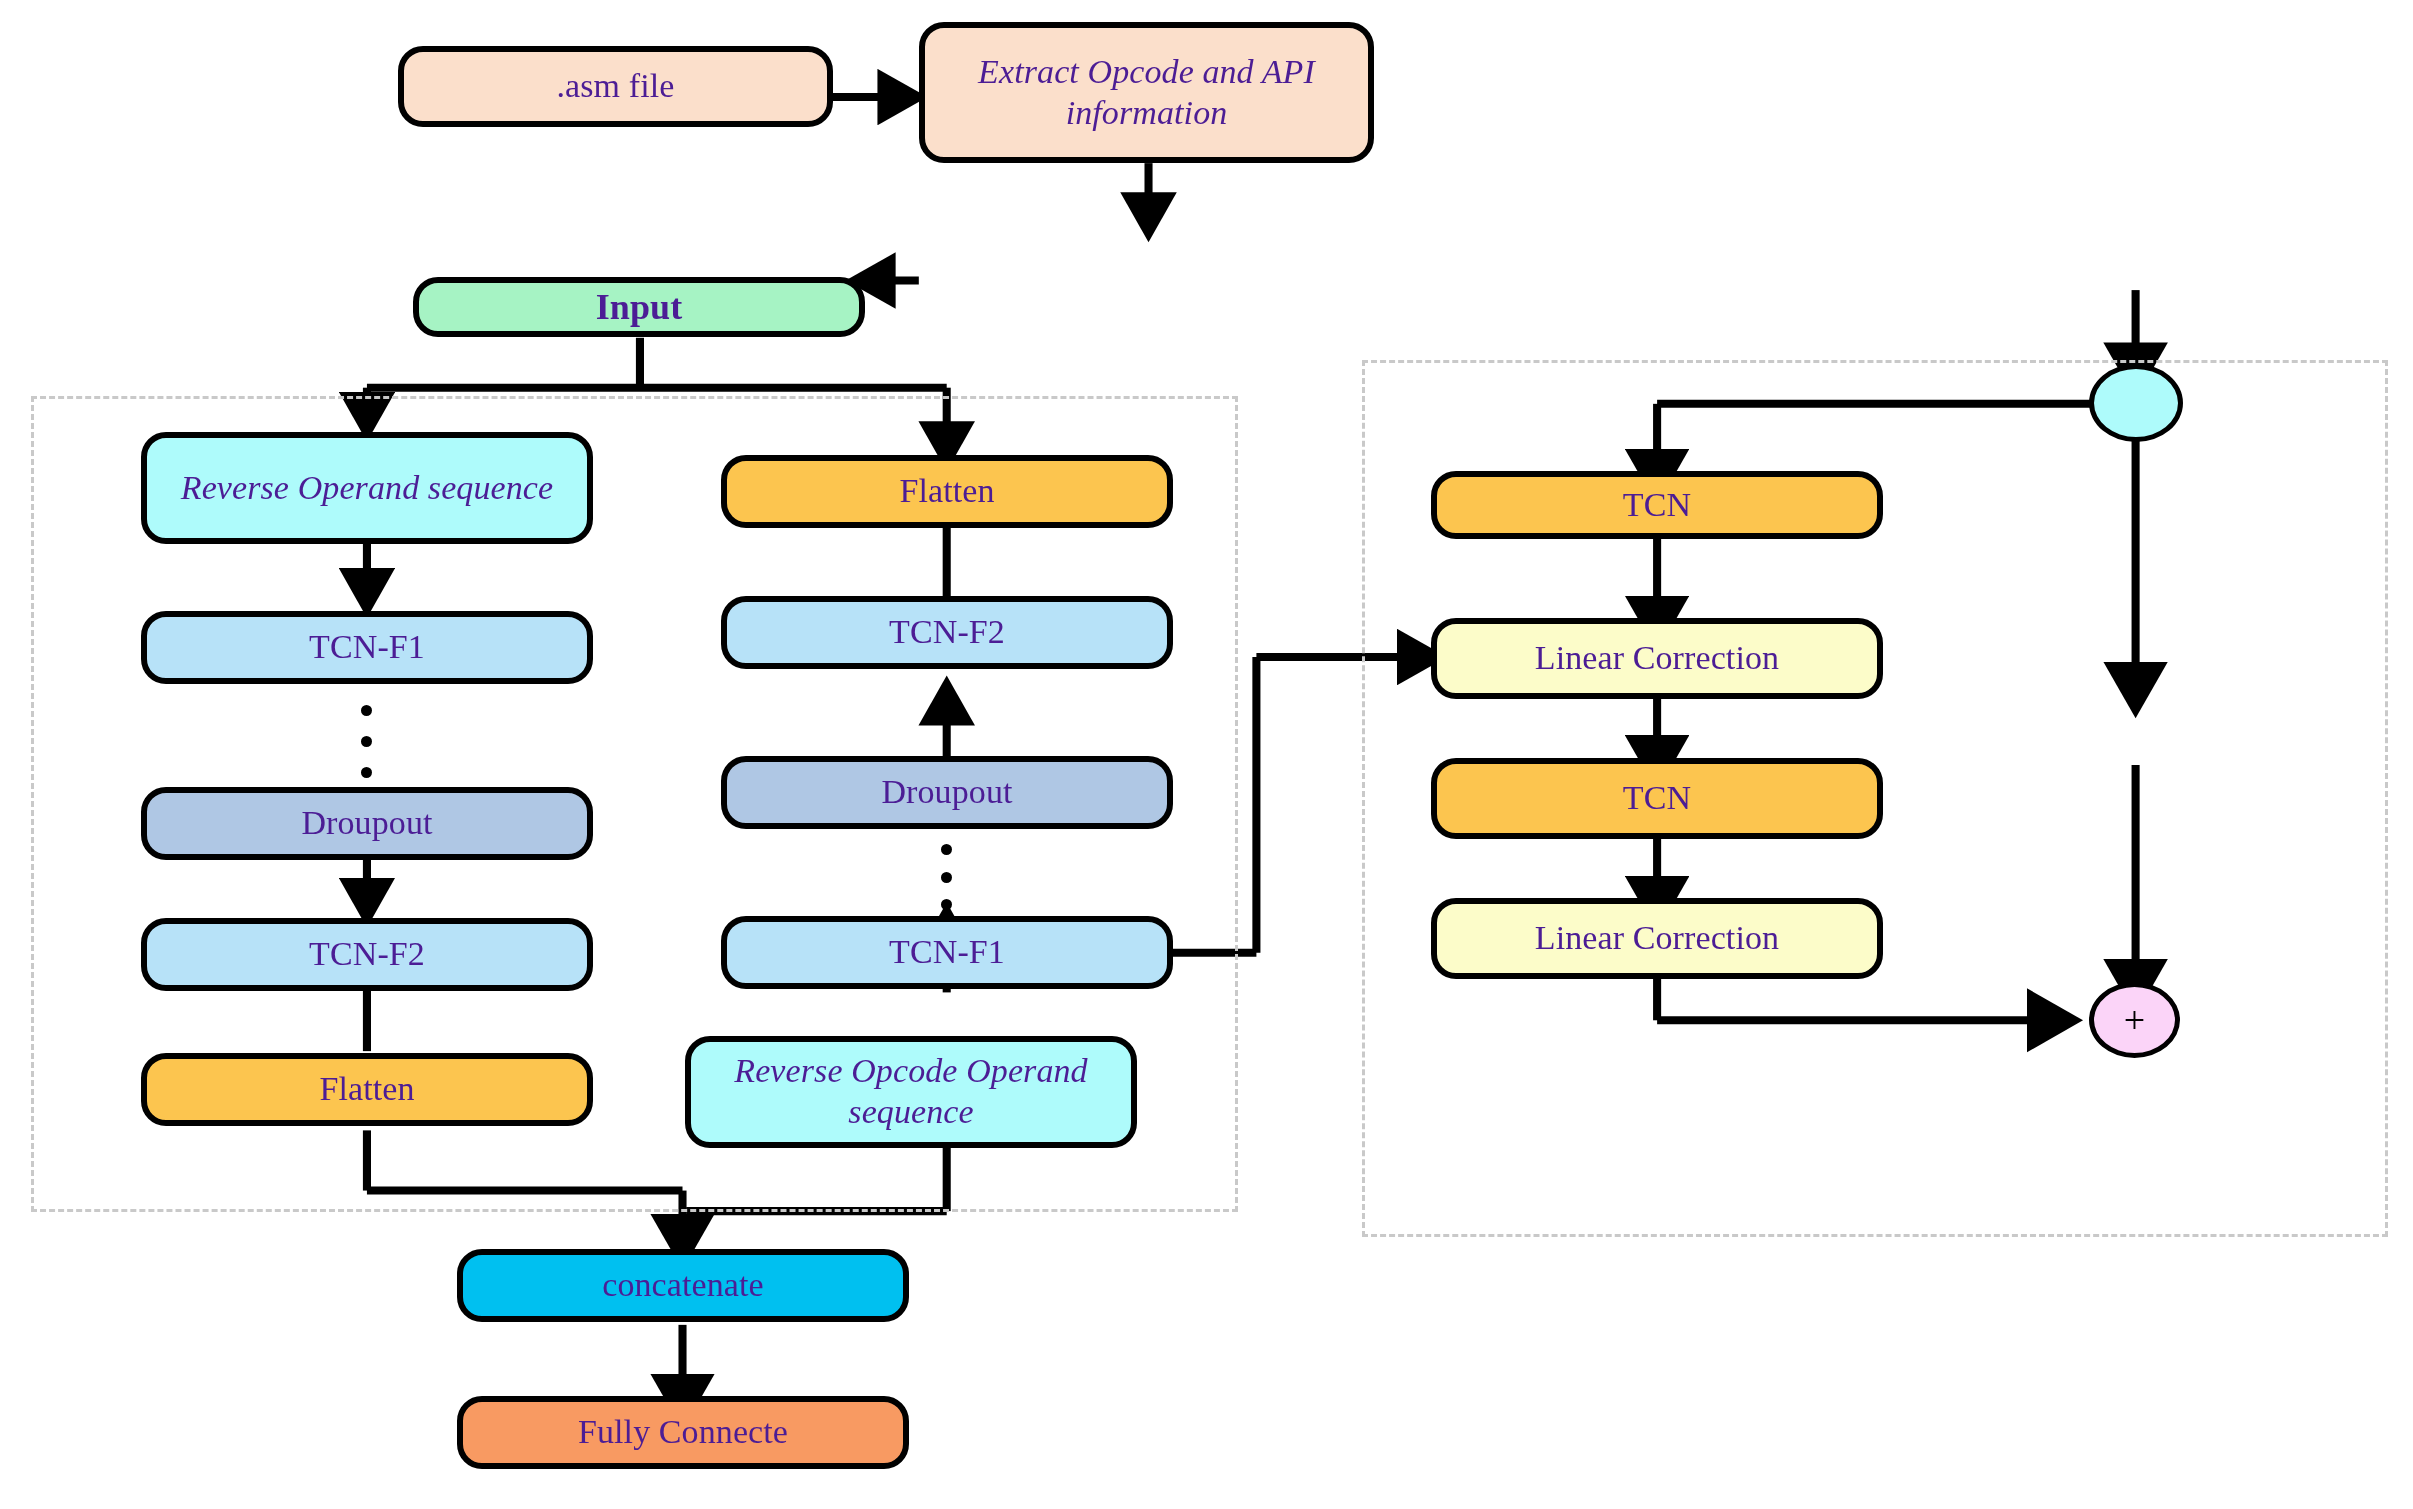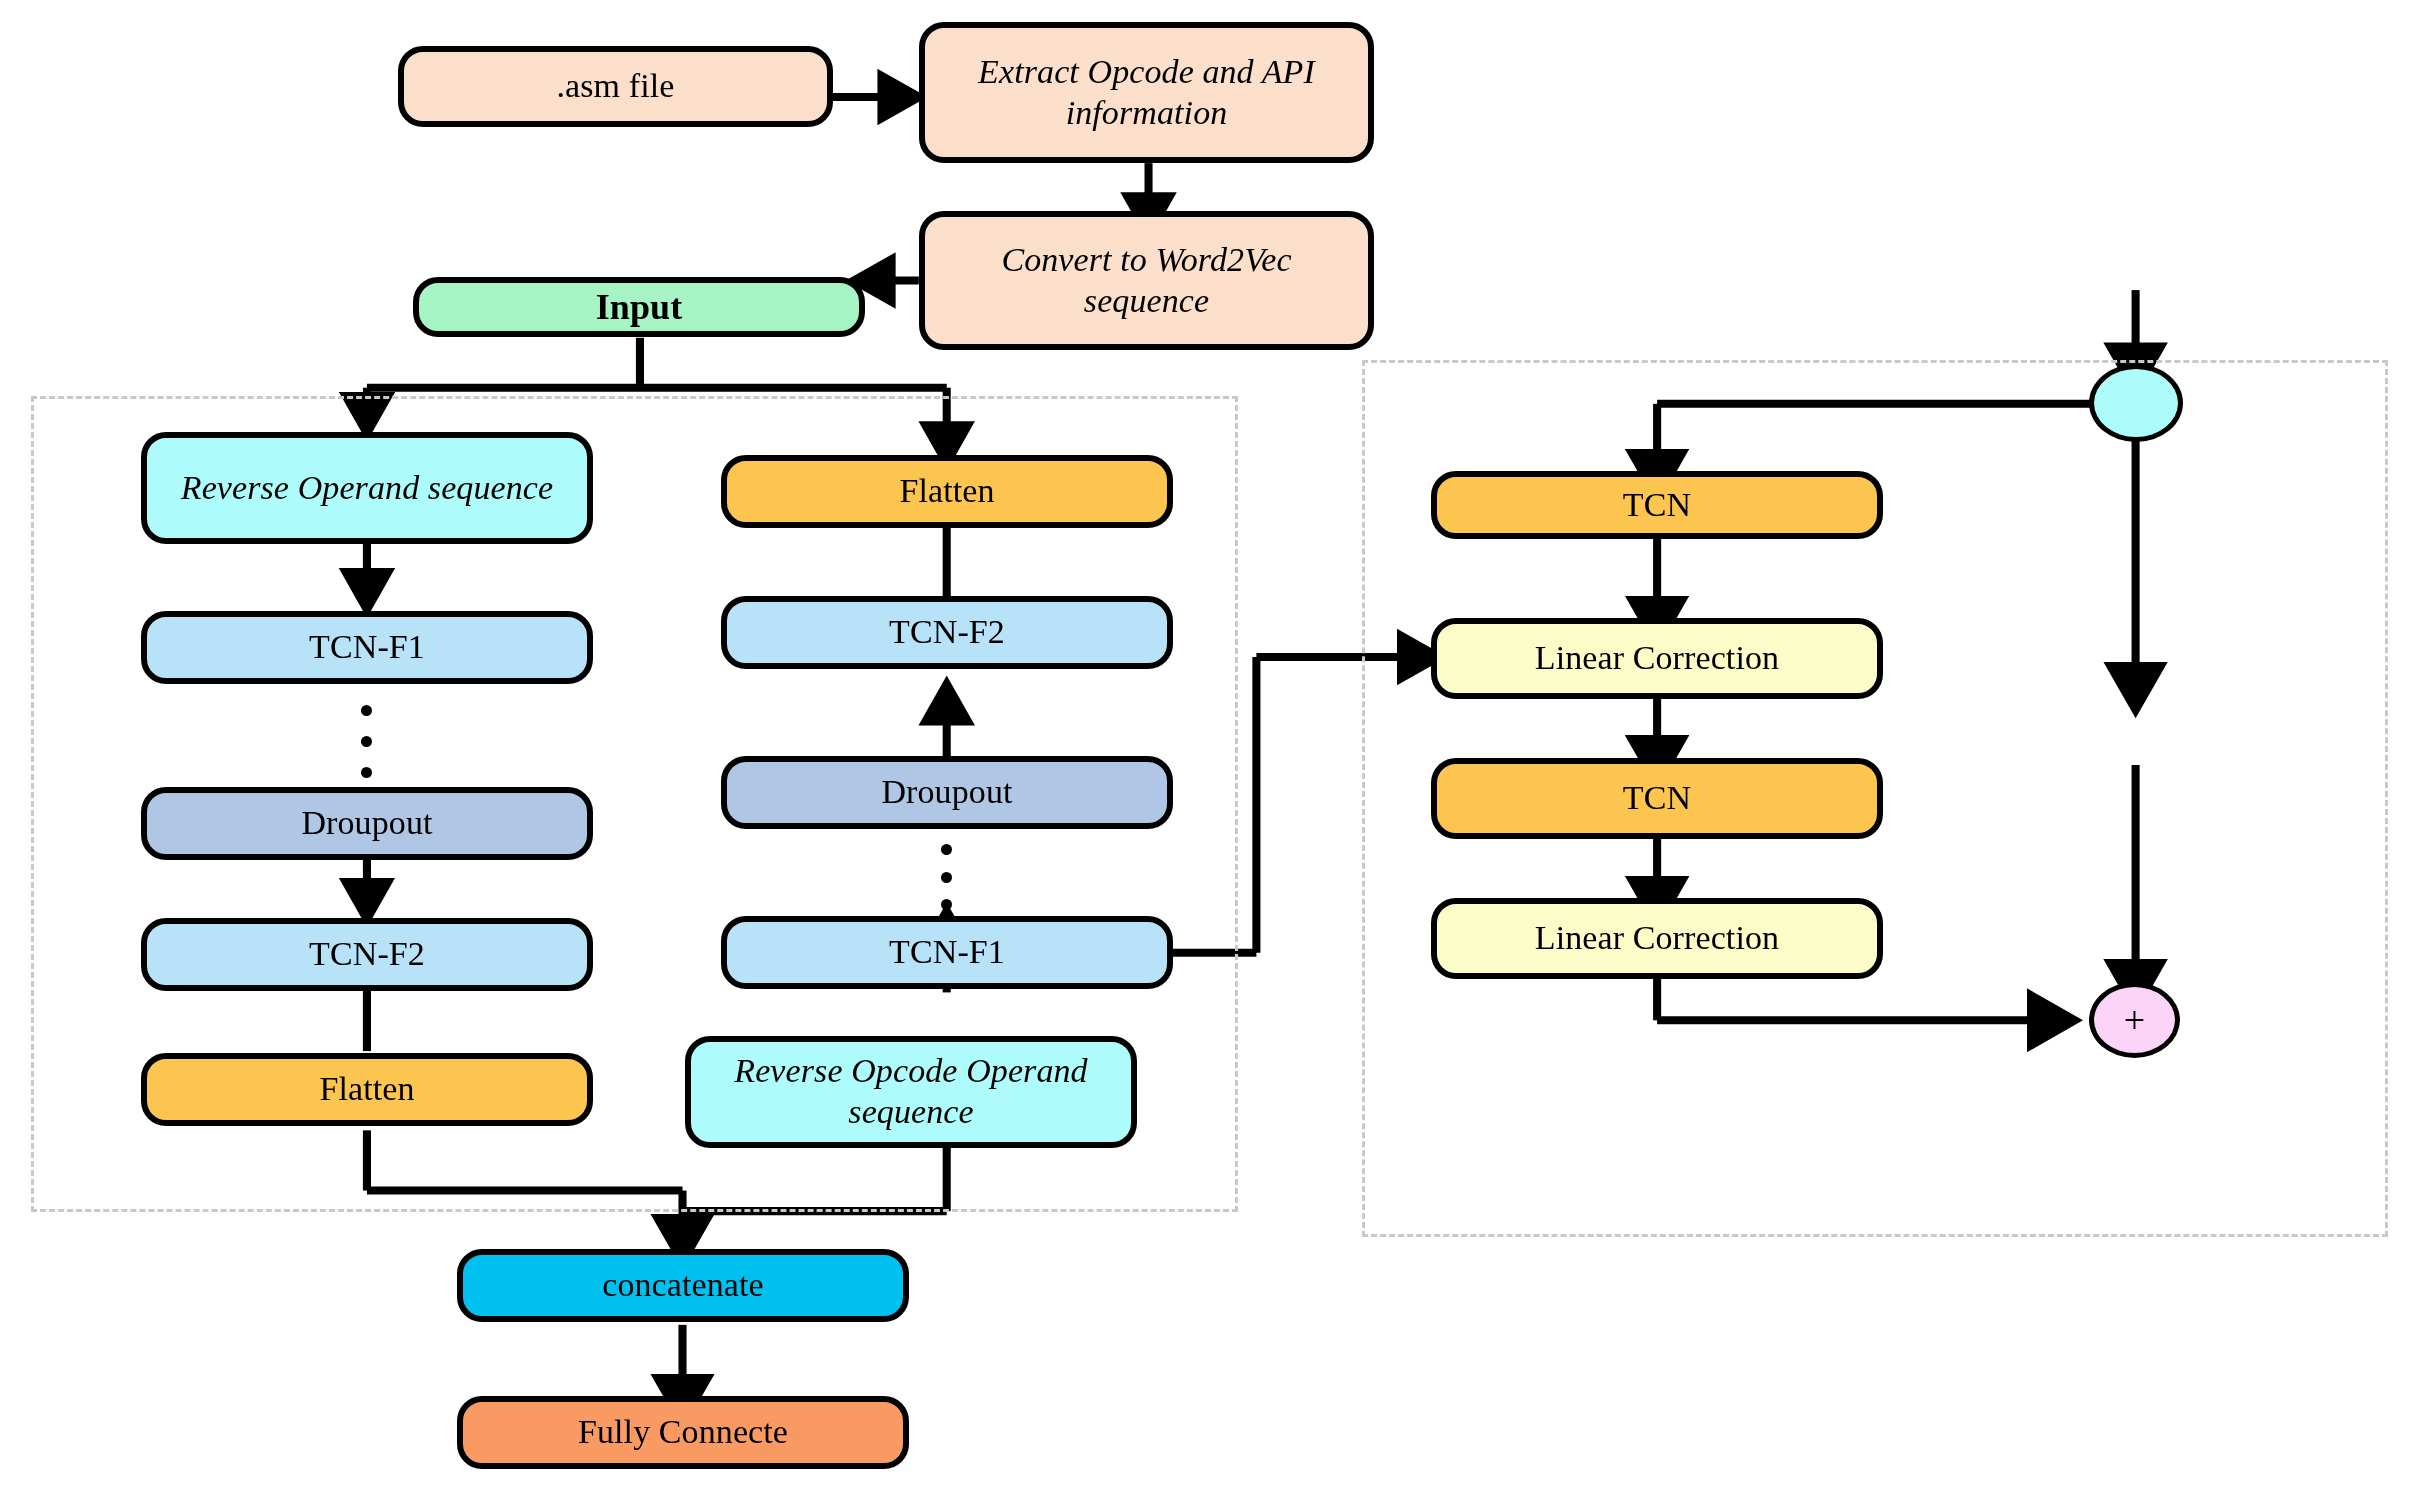--- a/index.html
+++ b/index.html
@@ -9,21 +9,21 @@
 
   .node{
     position:absolute;
     box-sizing:border-box;
     border:6.6px solid #000000;
     border-radius:25px;
     display:flex;
     align-items:center;
     justify-content:center;
     text-align:center;
-    color:#000000;
+    color:#4c1d95;
     font-family:"Liberation Serif", serif;
     line-height:1.12;
     font-size:34px;
     letter-spacing:0.1px;
     z-index:3;
   }
   .node.two-line{line-height:1.2;font-style:italic;}
   .circ{
     position:absolute;
     box-sizing:border-box;
@@ -123,23 +123,20 @@
   </svg>
 
   <div class="node" style="left:398px;top:46px;width:435px;height:81px;background:#fbdfcb;">
       <span>.asm file</span>
     </div>
 
   <div class="node two-line" style="left:919px;top:22px;width:455px;height:141px;background:#fbdfcb;">
       <span style="padding:0 16px;">Extract Opcode and API information</span>
     </div>
 
-  <div class="node two-line" style="left:919px;top:211px;width:455px;height:139px;background:#fbdfcb;">
-      <span style="padding:0 13.2px;">Convert to Word2Vec sequence</span>
-    </div>
 
   <div class="node" style="left:413px;top:277px;width:452px;height:60px;background:#a6f3c4;font-weight:bold;font-size:36px;">
       <span>Input</span>
     </div>
 
   <div class="node two-line" style="left:141px;top:432px;width:452px;height:112px;background:#aefbfb;">
       <span style="padding:0 20.6px;">Reverse Operand sequence</span>
     </div>
 
   <div class="node" style="left:141px;top:611px;width:452px;height:73px;background:#b7e2f8;">

